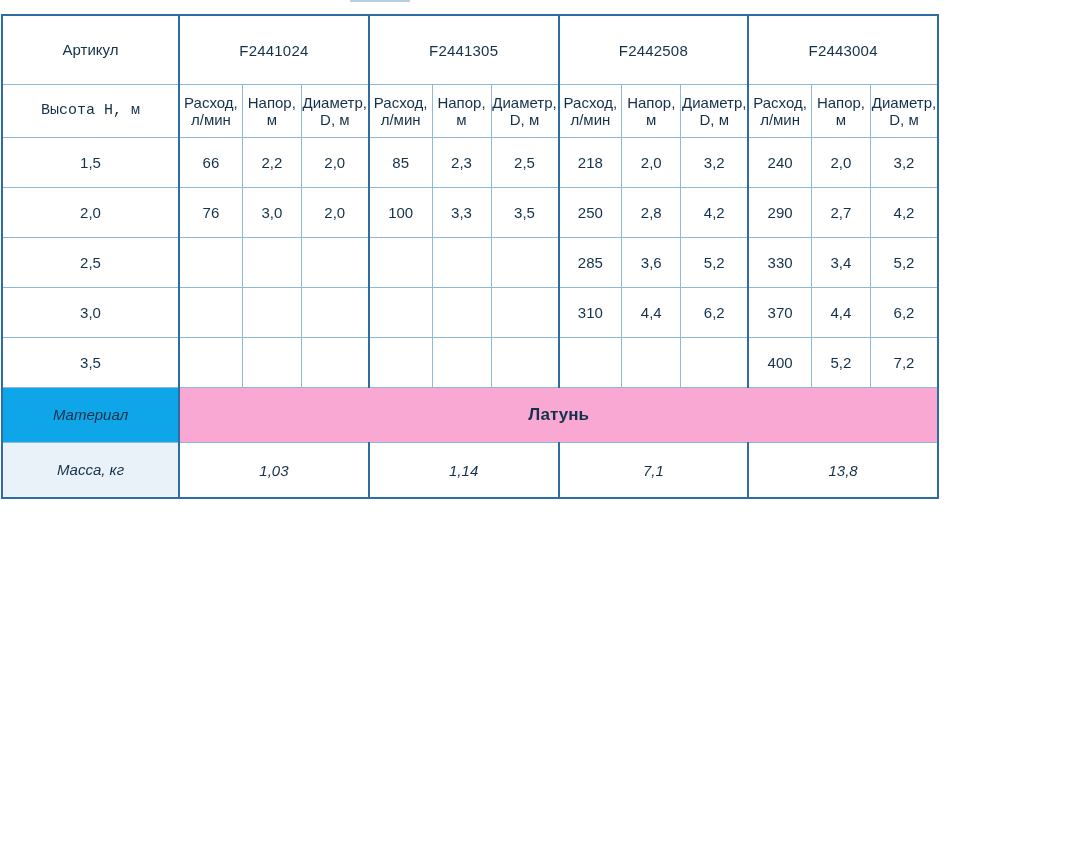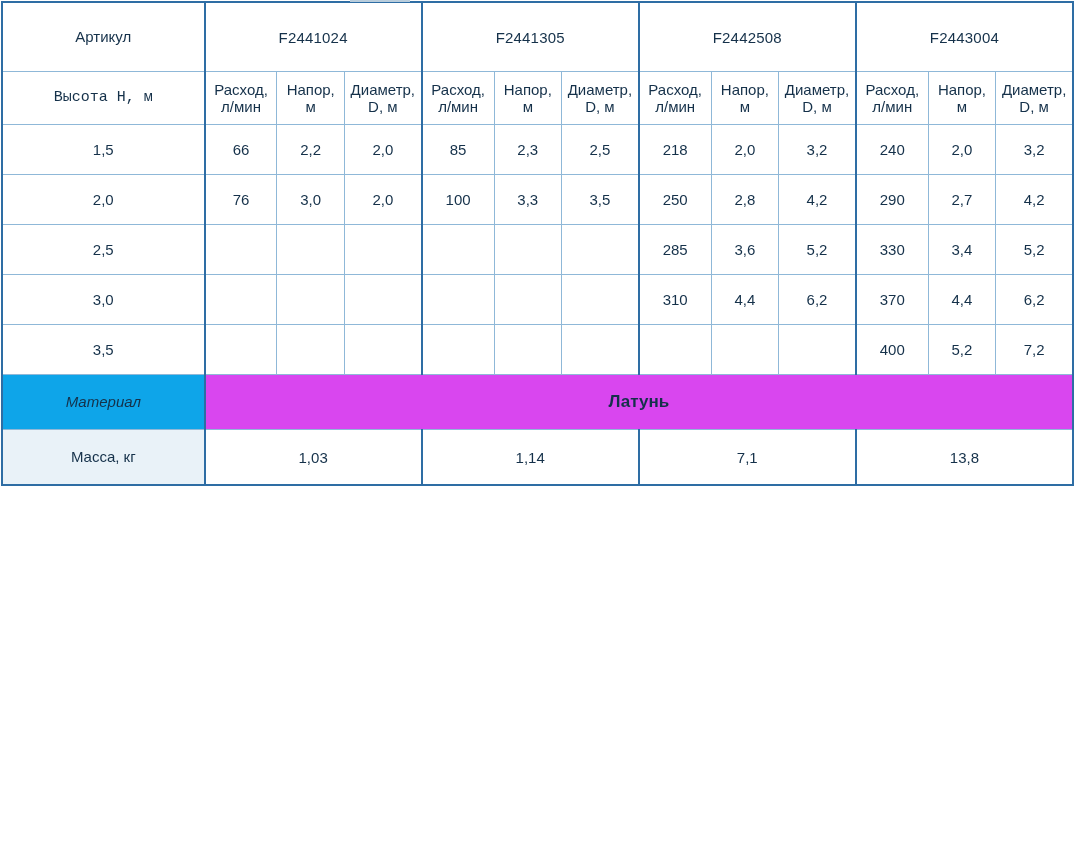--- a/index.html
+++ b/index.html
@@ -15,22 +15,22 @@
     width: 1075px;
     height: 858px;
     position: relative;
     background: #ffffff;
     box-sizing: border-box;
     overflow: hidden;
   }
   table.spec {
     border-collapse: collapse;
     table-layout: fixed;
-    width: 1073px;
-    margin: 1px 0 0 1px;
+    width: 938px;
+    margin: 14px 0 0 1px;
     border: 2px solid #2e6da4;
   }
   table.spec td, table.spec th {
     border: 1px solid #8fb8d8;
     padding: 0;
     text-align: center;
     vertical-align: middle;
     font-size: 15px;
     font-weight: normal;
     color: #15314a;
@@ -73,41 +73,41 @@
     font-weight: bold;
     font-size: 15px;
     font-family: Liberation Mono, monospace;
   }
   .val {
     font-size: 15px;
   }
   .material-row td.mat-val {
     font-weight: bold;
     font-size: 17px;
-    background: #d946ef;
+    background: #f9a8d4;
   }
   .material-row td.row-label {
     background: #0ea5e9;
     font-style: italic;
   }
   .mass-row td {
     font-weight: bold;
     font-size: 16px;
   }
   .mass-row td.row-label {
     background: #e9f2f8;
   }
   .h-top td { height: 68px; }
   .h-conn td { height: 58px; }
   .h-dim td { height: 56px; }
   .h-noz td { height: 62px; }
   .h-sub td { height: 52px; }
   .h-data td { height: 49px; }
   .h-mat td { height: 54px; }
-  .h-mass td { height: 54px; }
+  .h-mass td { height: 54px; font-style: italic; }
   .top-divider {
     position: absolute;
     top: 0; left: 350px;
     width: 60px; height: 2px;
     background: #b9cddc;
   }
 </style>
 </head>
 <body>
 

